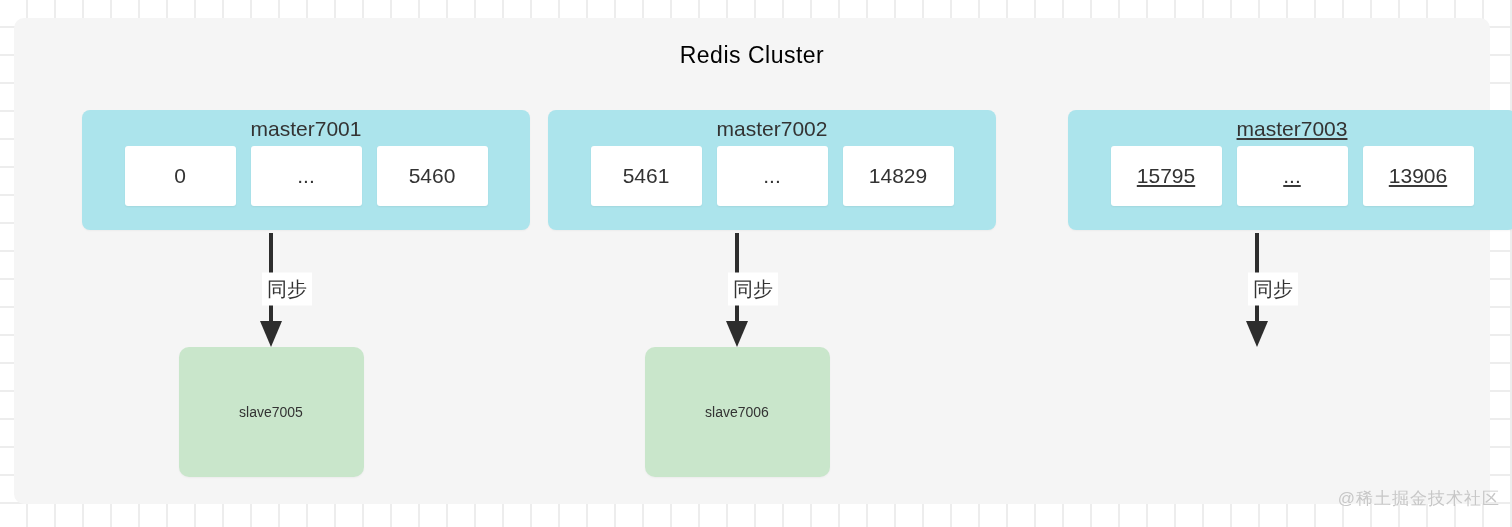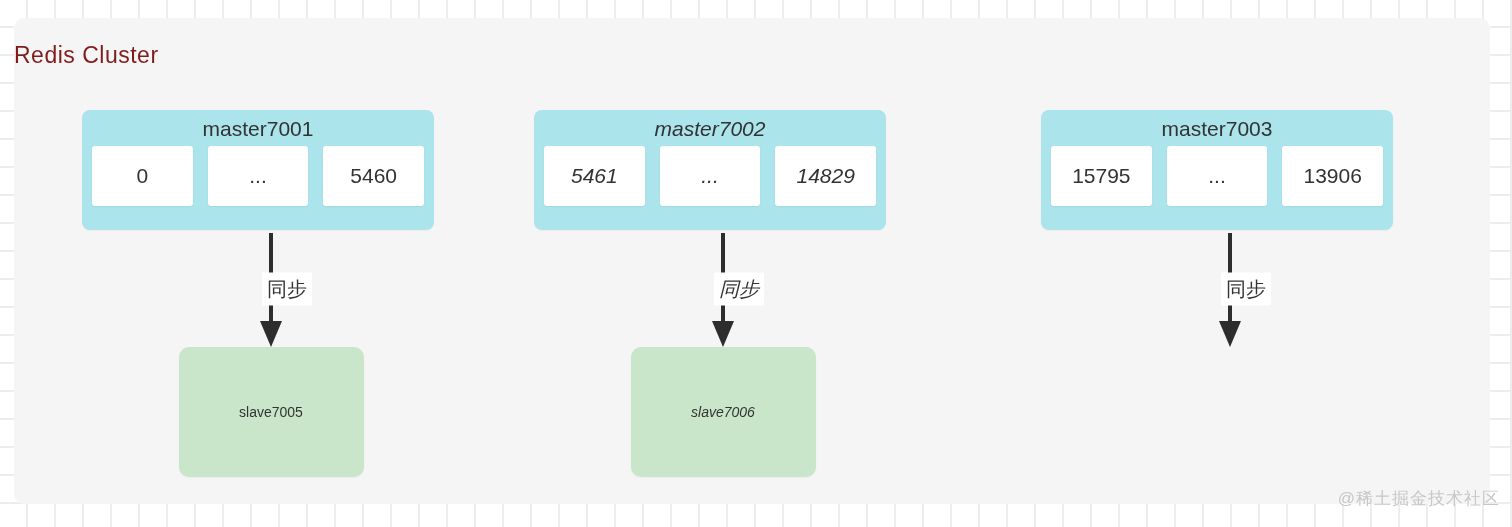--- a/index.html
+++ b/index.html
@@ -20,34 +20,35 @@
     position: absolute;
     left: 14px; top: 18px;
     width: 1476px; height: 486px;
     background: #f5f5f5;
     border-radius: 10px;
   }
   .diagram-title {
     position: absolute;
     top: 24px; left: 0;
     width: 100%;
+    text-align: center;
     font-size: 23px;
-    color: #7f1d1d;
+    color: #000000;
     letter-spacing: 0.5px;
   }
   .column {
     position: absolute;
     top: 92px;
     width: 378px;
   }
   .col-0 { left: 68px; }
-  .col-1 { left: 520px; font-style: italic; }
-  .col-2 { left: 1027px; }
+  .col-1 { left: 534px; }
+  .col-2 { left: 1054px; text-decoration: underline; }
   .master-box {
-    width: 352px; height: 120px;
+    width: 448px; height: 120px;
     background: #ace4ec;
     border-radius: 8px;
     display: flex;
     flex-direction: column;
     box-shadow: 0 1px 2px rgba(0,0,0,0.04);
   }
   .master-title {
     height: 36px;
     line-height: 38px;
     text-align: center;

